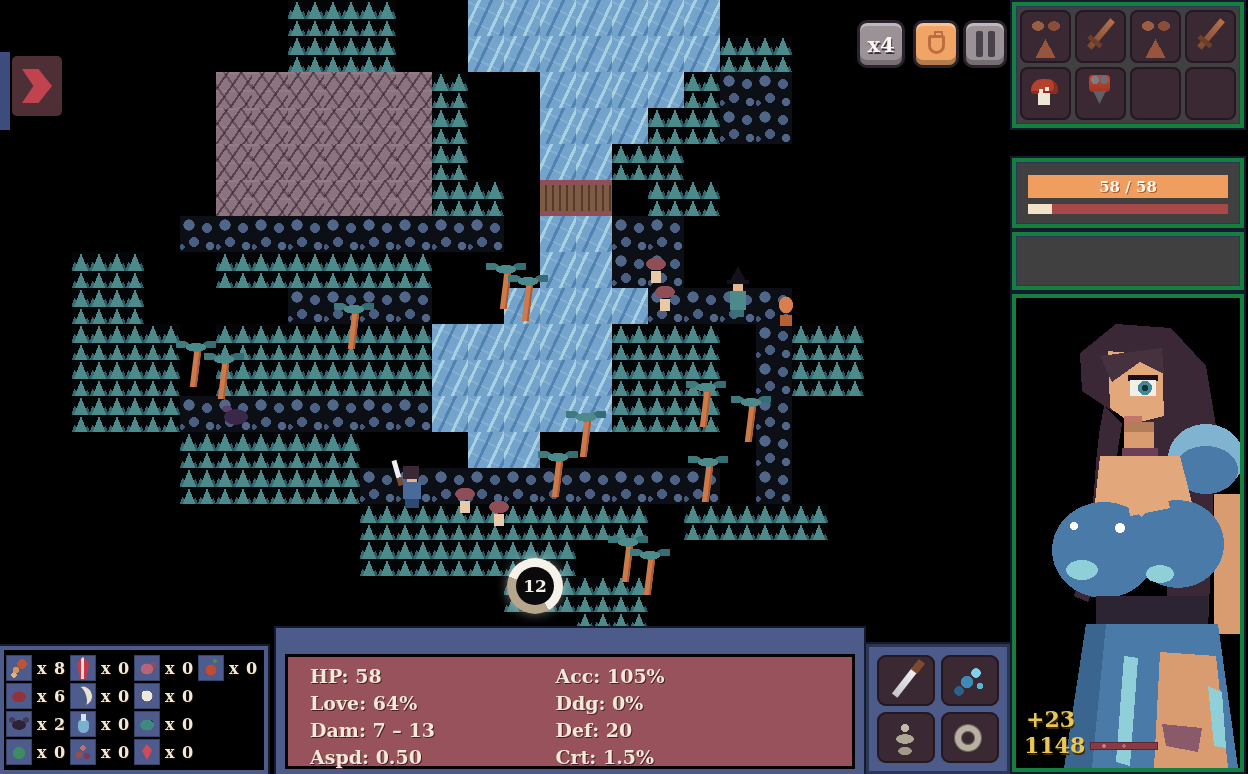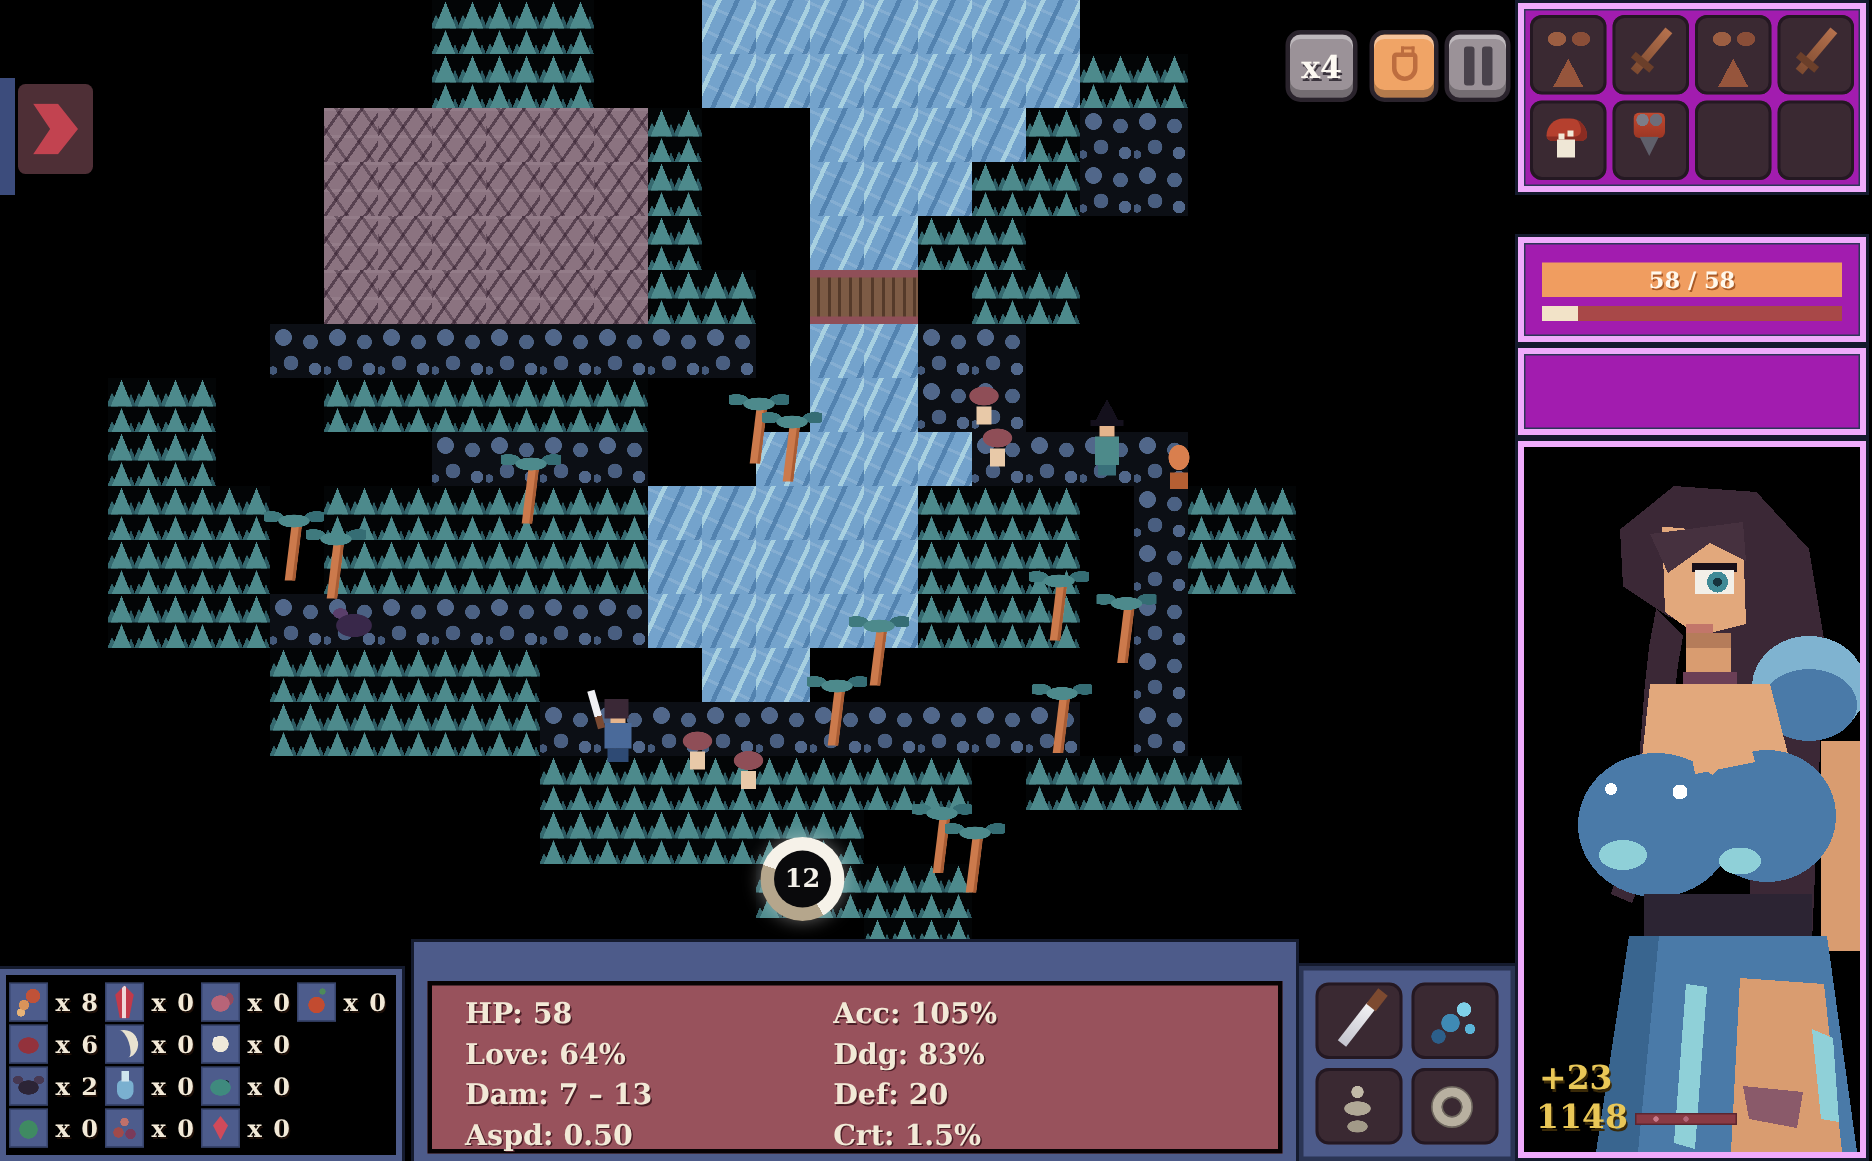--- a/index.html
+++ b/index.html
@@ -77,21 +77,21 @@
   #btn-pause{left:963px;top:20px;width:44px;background:#9b9298;}
   #btn-pause .bars{width:7px;height:26px;background:#4a434c;border-radius:2px;box-shadow:12px 0 0 #4a434c;margin-left:-12px;}
   
   #left-strip{position:absolute;left:0;top:52px;width:10px;height:78px;background:#3c4c7c;}
   #expand-btn{position:absolute;left:12px;top:56px;width:50px;height:60px;background:#4e2f36;border-radius:5px;
     display:flex;align-items:center;justify-content:center;}
   #expand-btn .arrow{width:30px;height:34px;background:#c24350;
     clip-path:polygon(0 0,55% 0,100% 50%,55% 100%,0 100%,38% 50%);}
   
   #sidebar{position:absolute;left:1010px;top:0;width:238px;height:774px;background:#000;}
-  .panel{position:absolute;border:4px solid #f0abfc;background:#a21caf;box-sizing:border-box;
+  .panel{position:absolute;border:4px solid #15803d;background:#404040;box-sizing:border-box;
     box-shadow:0 0 0 2px #151b2e, inset 0 0 0 1px #2c3658;}
   #equip-panel{left:2px;top:2px;width:232px;height:126px;}
   #equip-grid{position:absolute;inset:4px;display:grid;grid-template-columns:repeat(4,1fr);grid-template-rows:repeat(2,1fr);gap:4px;}
   .slot{background:#3a2932;border-radius:8px;box-shadow:inset 0 0 0 2px #241822;position:relative;}
   .it{position:absolute;inset:5px;background-repeat:no-repeat;}
   .it-bikini-armor{background-image:
     radial-gradient(ellipse 9px 7px at 13px 11px,#9c5e42 66%,transparent 70%),
     radial-gradient(ellipse 9px 7px at 29px 11px,#8a4e38 66%,transparent 70%),
     conic-gradient(from 152deg at 50% 56%, #96553c 0 56deg, transparent 56deg);}
   .it-sword::before{content:"";position:absolute;left:18px;top:1px;width:6px;height:36px;
@@ -614,21 +614,21 @@
   <div id="stats-panel">
     <div id="stats-inner">
       <div id="stats-col-left">
           <div class="stat-line">HP: 58</div>
           <div class="stat-line">Love: 64%</div>
           <div class="stat-line">Dam: 7 – 13</div>
           <div class="stat-line">Aspd: 0.50</div>
         </div>
       <div id="stats-col-right">
           <div class="stat-line">Acc: 105%</div>
-          <div class="stat-line">Ddg: 83%</div>
+          <div class="stat-line">Ddg: 0%</div>
           <div class="stat-line">Def: 20</div>
           <div class="stat-line">Crt: 1.5%</div>
         </div>
     </div>
   </div>
 
   <div id="actions-panel">
     <div id="action-grid">
         <div class="aslot">
           <div class="ai ai-dagger"></div>

